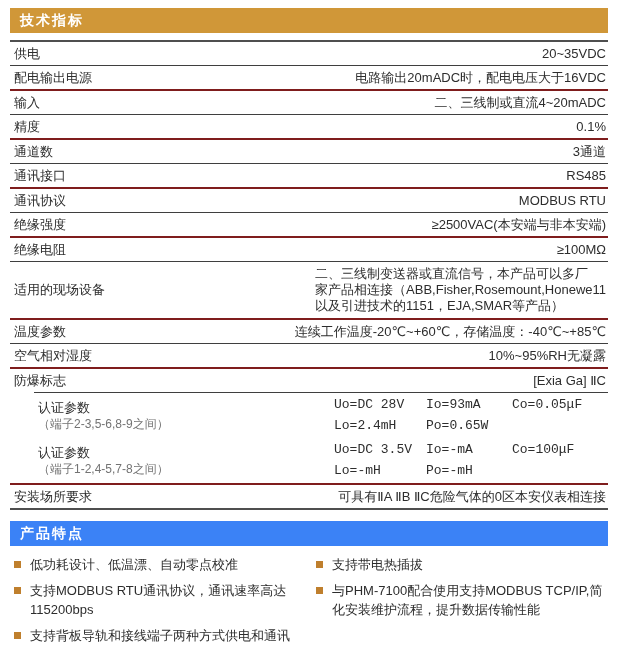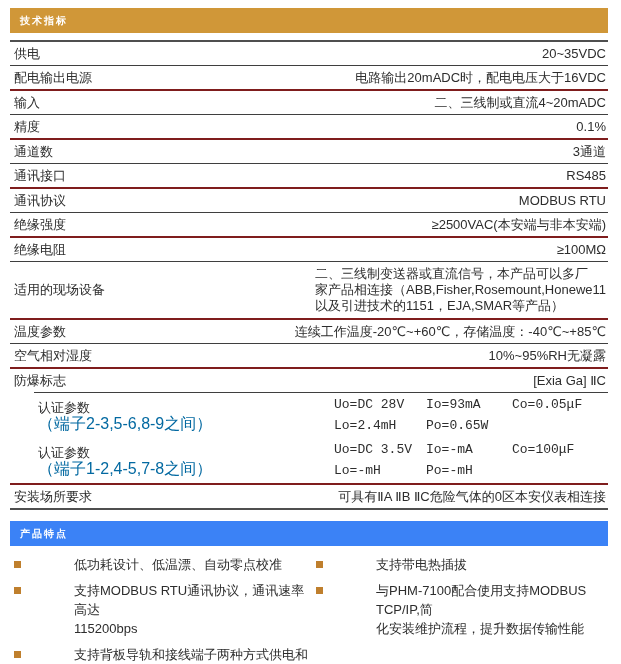--- a/index.html
+++ b/index.html
@@ -5,38 +5,38 @@
   html,body{margin:0;padding:0;background:#ffffff;}
   body{
     width:621px;height:664px;overflow:hidden;
     font-family:"Liberation Sans","DejaVu Sans",sans-serif;
     color:#2d2d2d;
     -webkit-font-smoothing:antialiased;
   }
   .page{width:598px;margin:8px 13px 0 10px;}
   .section-bar{
     height:25px;line-height:25px;
-    color:#ffffff;font-size:10px;font-weight:bold;
+    color:#ffffff;font-size:14px;font-weight:bold;
     padding-left:10px;letter-spacing:2px;box-sizing:border-box;
   }
   .spec-table{
     margin-top:7px;
     border-top:2px solid #4f4f4f;
     border-bottom:2px solid #4f4f4f;
     font-size:13px;
   }
   .spec-row{
     display:flex;align-items:center;
     min-height:23px;padding:0 2px 0 4px;
   }
   .spec-row.div-thin{border-top:1px solid #3f3f3f;}
   .spec-row.div-thick{border-top:2px solid #7f1d1d;}
   .spec-label{white-space:nowrap;color:#2d2d2d;}
   .spec-label .sublabel{
-    display:block;color:#0369a1;font-size:16px;line-height:16px;
+    display:block;color:#737373;font-size:12px;line-height:16px;
   }
   .spec-label .mainlabel{display:block;line-height:17px;}
   .spec-value{flex:1;text-align:right;padding-left:10px;}
   .spec-value-wrap{flex:1;display:flex;justify-content:flex-end;}
   .spec-value-block{
     text-align:left;line-height:16px;padding:4px 0;
   }
   .spec-row.cert{padding-top:4px;padding-bottom:4px;margin-left:24px;}
   .cert-grid{
     flex:1;display:grid;
@@ -52,21 +52,21 @@
     padding:9px 0 0 4px;
     font-size:13px;
   }
   .feat-col1{flex:0 0 302px;}
   .feat-col2{flex:1;}
   .feat-item{display:flex;margin-bottom:7px;}
   .bullet{
     width:7px;height:7px;flex:none;
     margin:6px 9px 0 0;
   }
-  .feat-text{line-height:19px;margin-left:44px;}
+  .feat-text{line-height:19px;}
 </style>
 </head>
 <body>
 
 <div class="page">
 
   <div class="section-bar" style="background: rgb(208, 151, 56);">
     <span>技术指标</span>
   </div>
 

